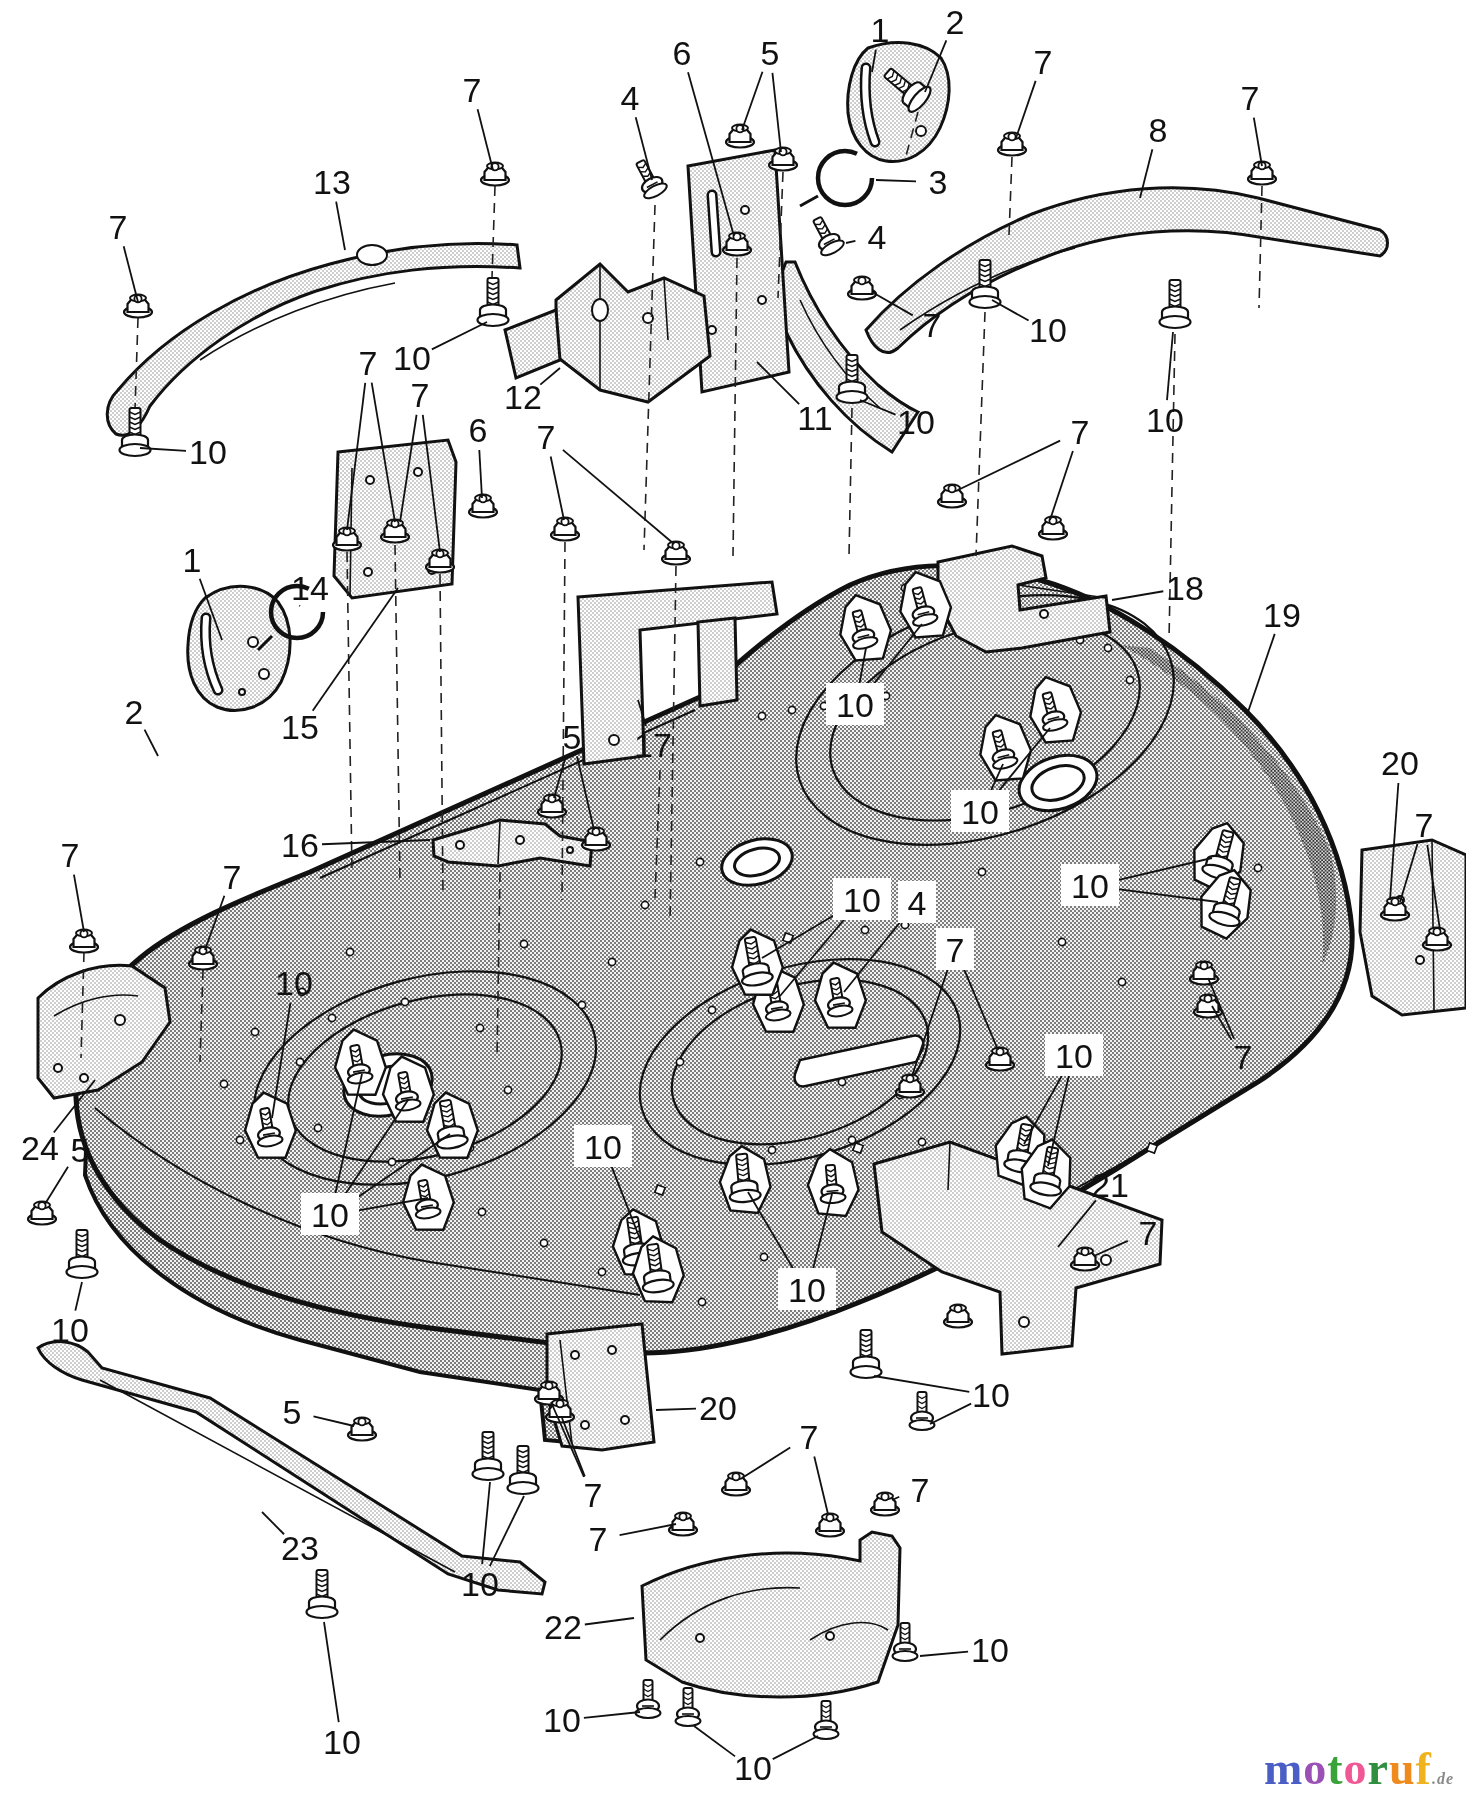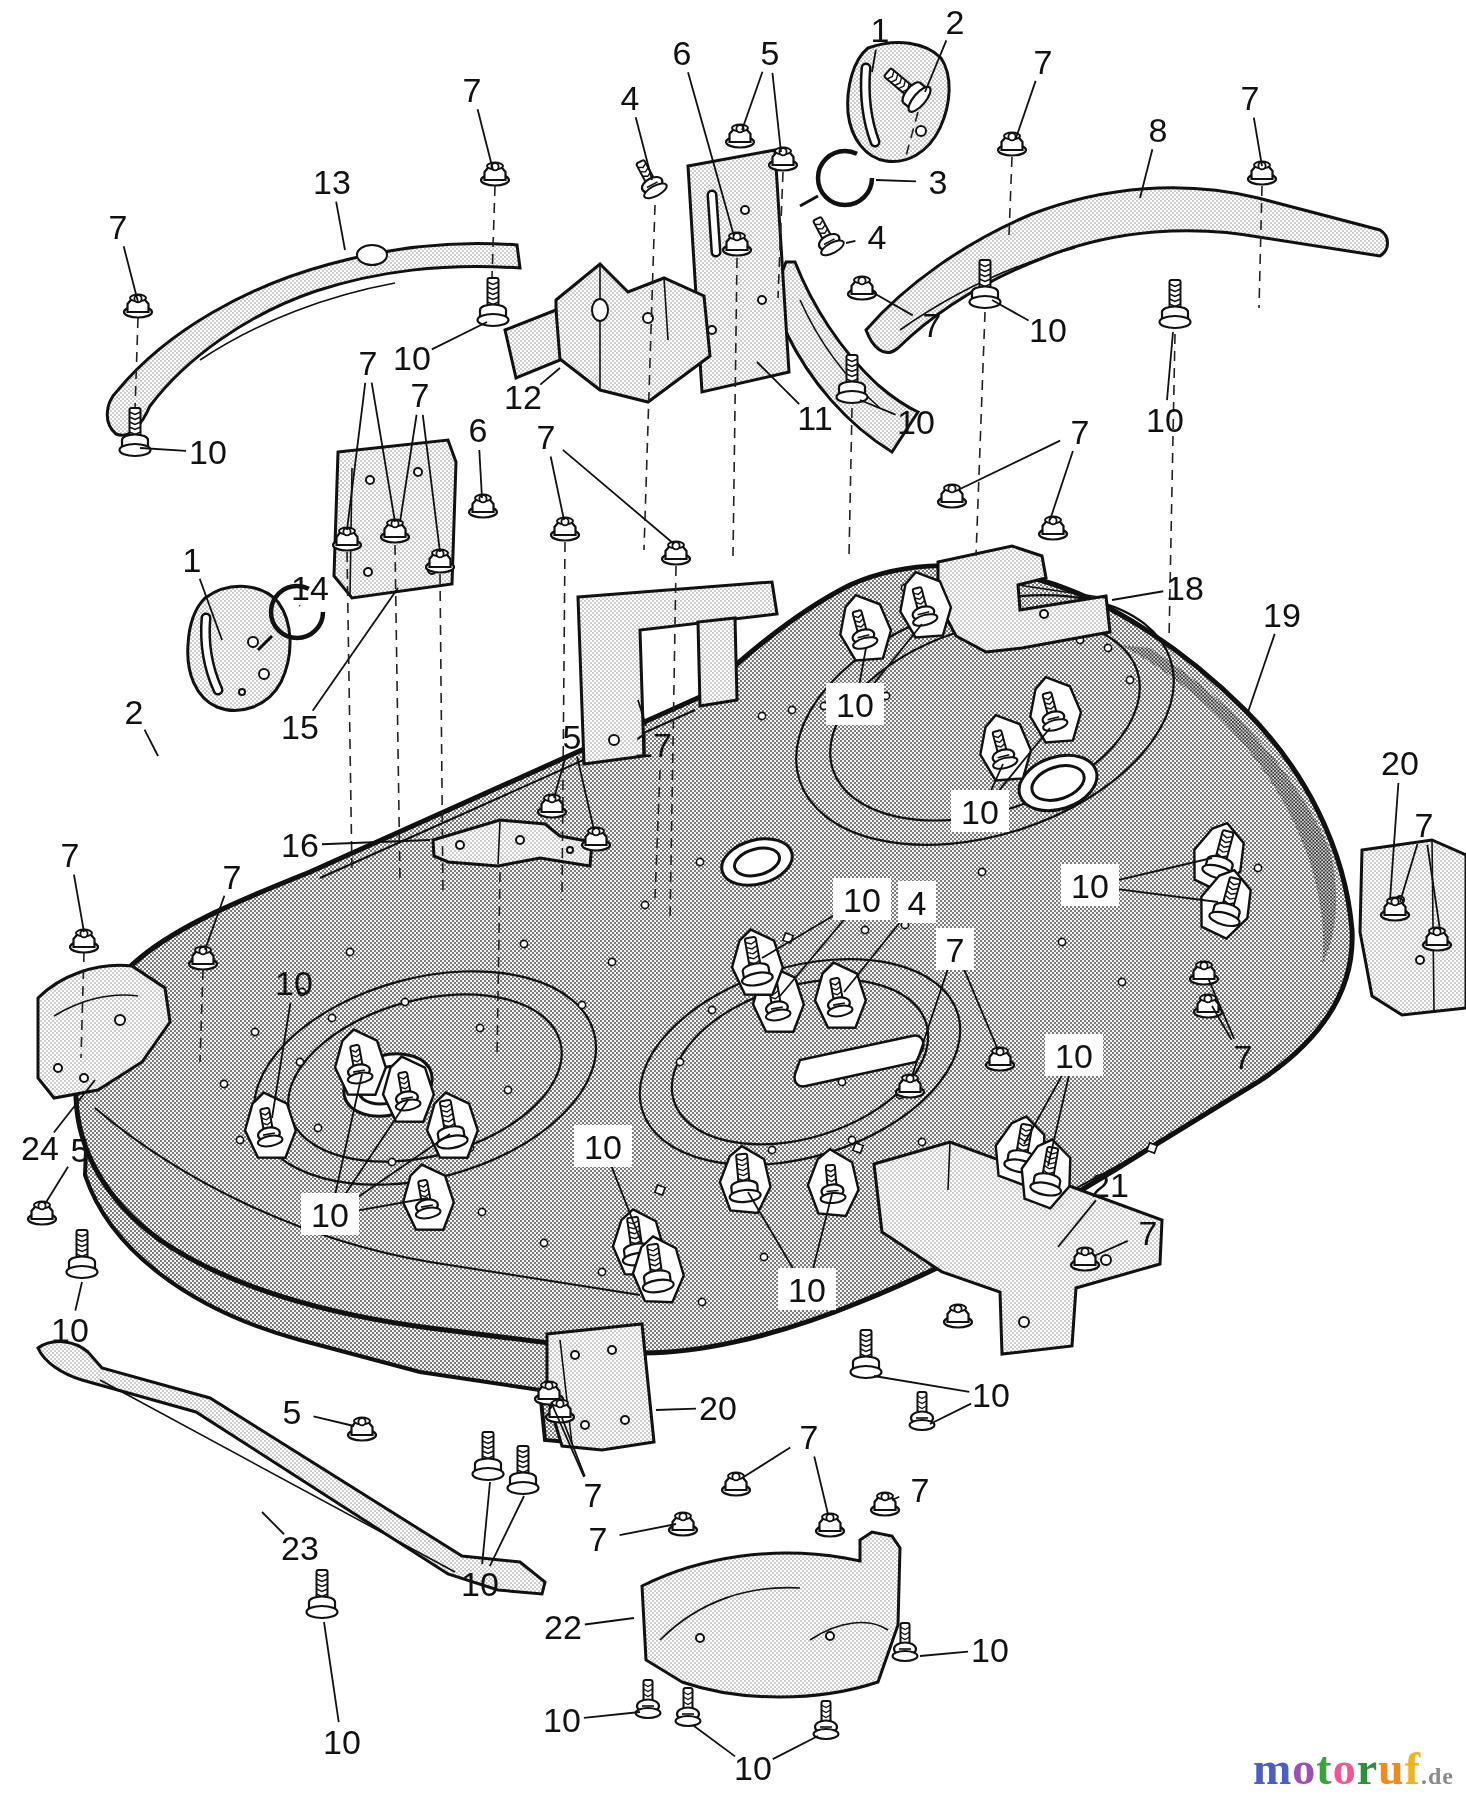--- a/index.html
+++ b/index.html
@@ -3,21 +3,21 @@
 <meta charset="utf-8">
 <style>
   html,body{margin:0;padding:0;background:#e8e8e8;}
   .page{position:relative;width:1466px;height:1800px;background:#ffffff;overflow:hidden;
         font-family:"Liberation Sans",sans-serif;}
   .page svg{position:absolute;left:0;top:0;}
   .callout-text{font-family:"Liberation Sans",sans-serif;font-size:34px;fill:#111;}
   .watermark{position:absolute;right:12px;bottom:8px;line-height:1;
              font-family:"Liberation Serif",serif;font-weight:bold;font-size:46px;
              letter-spacing:1px;user-select:none;}
-  .watermark .suffix{font-size:24px;font-weight:bold;}
+  .watermark .suffix{font-size:16px;font-weight:bold;font-style:italic;}
 </style>
 </head>
 <body>
 
 <div class="page">
   <svg id="diagram" width="1466" height="1800" viewBox="0 0 1466 1800">
     <defs>
       <pattern id="dots" width="4" height="4" patternUnits="userSpaceOnUse">
         <rect width="4" height="4" fill="#ffffff"></rect>
         <circle cx="1" cy="1" r="0.7" fill="#777"></circle>

